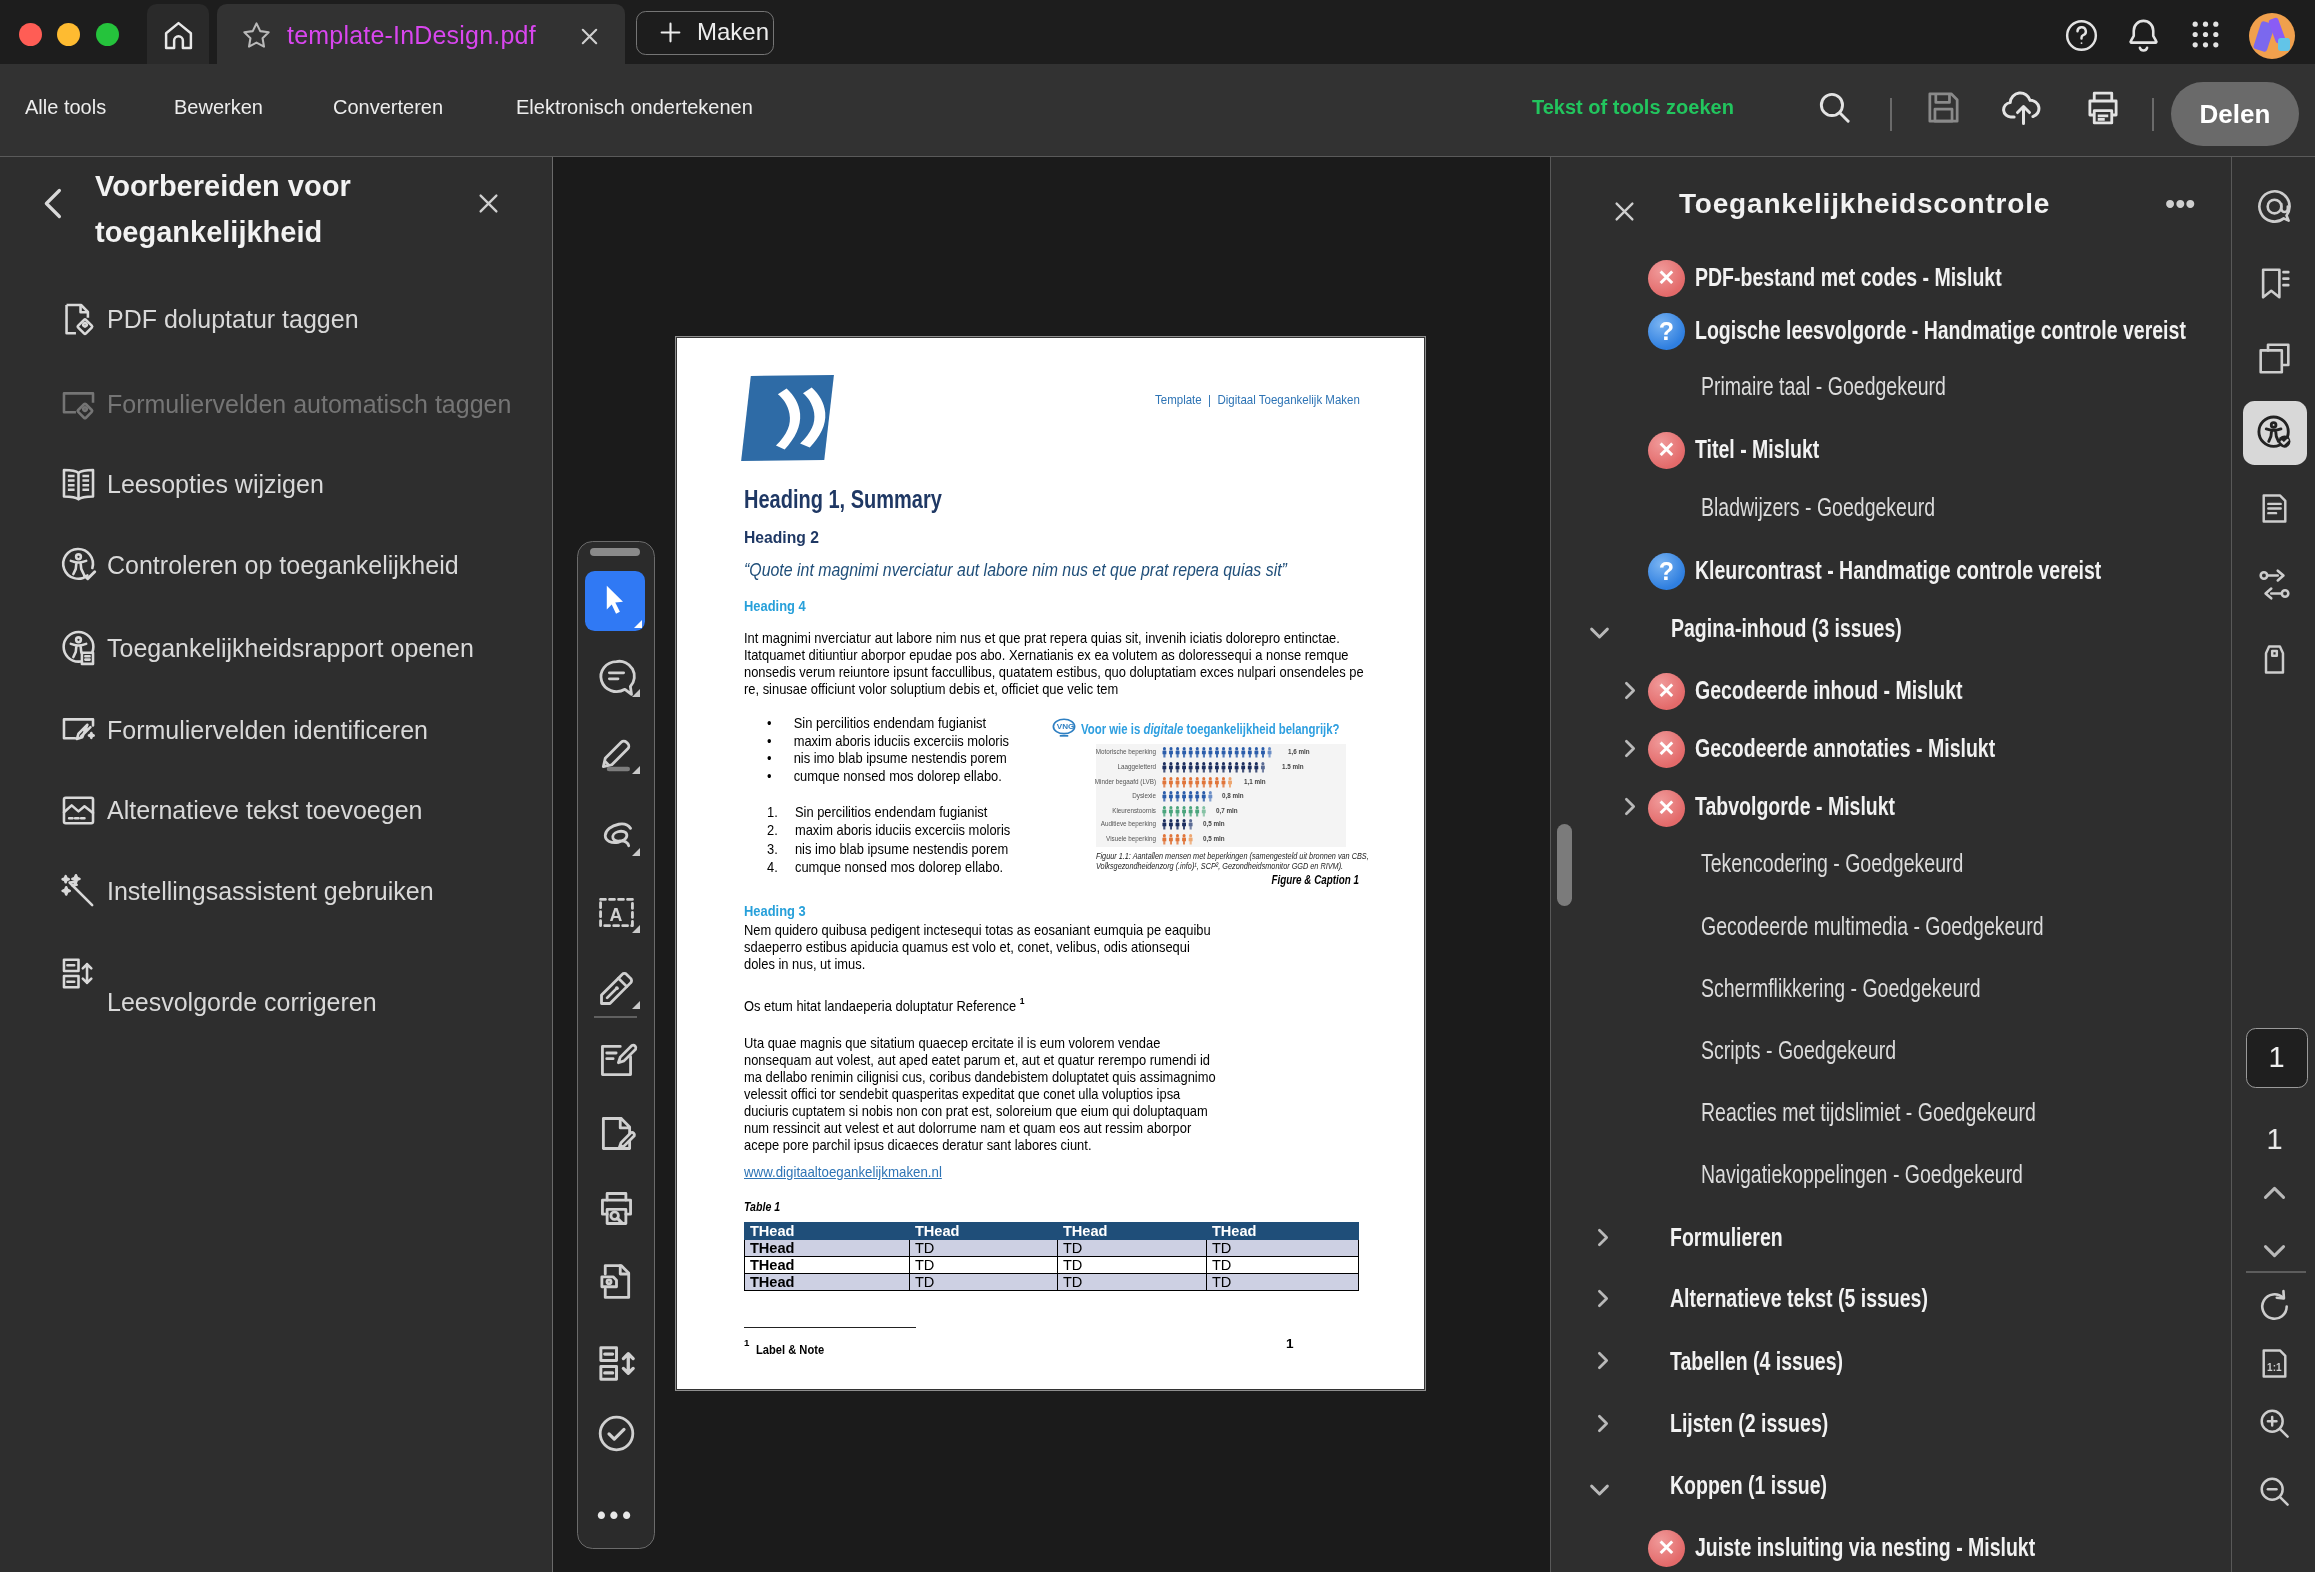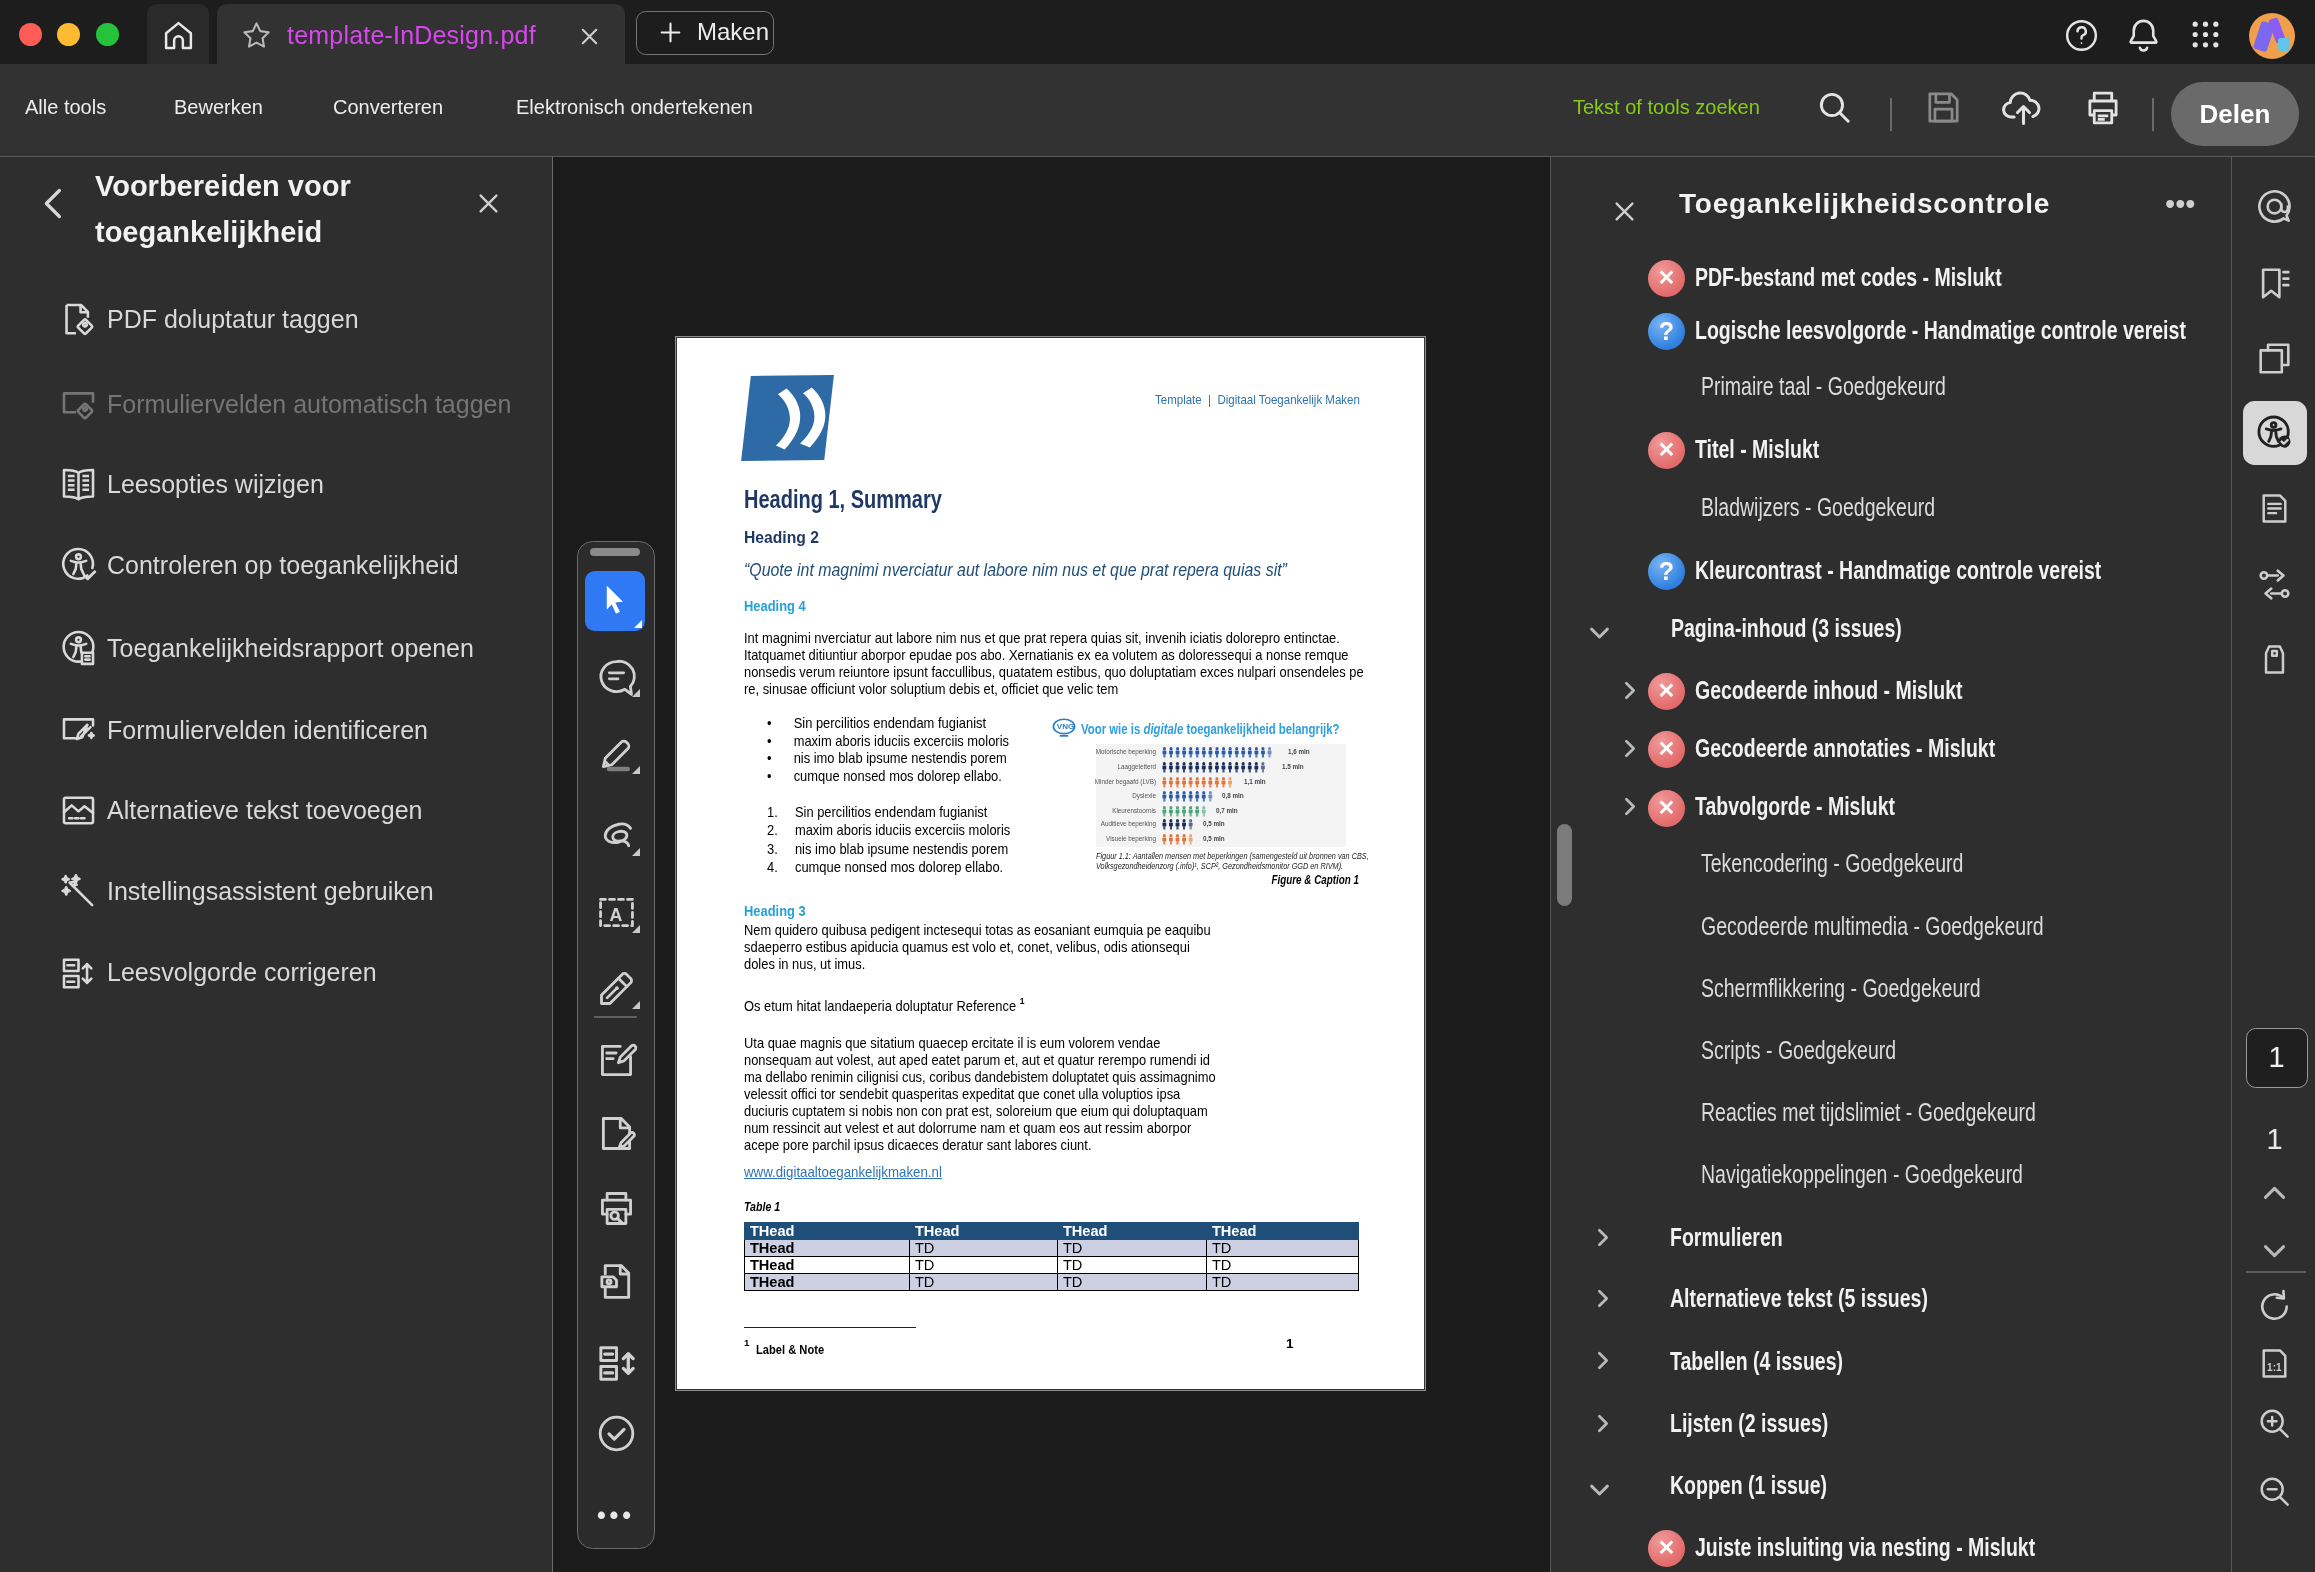--- a/index.html
+++ b/index.html
@@ -100,21 +100,21 @@
       <div class="abs" style="left:23px;top:5.8px;width:9.7px;height:25px;background:#8a5cf5;transform:rotate(-20deg);border-radius:2.9px;"></div>
       <div class="abs" style="left:29px;top:25px;width:11.6px;height:13.6px;background:#62c4e8;border-radius:2.9px;"></div>
     </div>
   </div>
 
   <div id="toolbar">
     <div class="menuitem" style="left:25px;">Alle tools</div>
     <div class="menuitem" style="left:174px;">Bewerken</div>
     <div class="menuitem" style="left:333px;">Converteren</div>
     <div class="menuitem" style="left:516px;">Elektronisch ondertekenen</div>
-    <div class="menuitem" style="left:1573px; color:#84cc16;">Tekst of tools zoeken</div>
+    <div class="menuitem" style="left:1532px; color:#22c55e;font-weight:bold;">Tekst of tools zoeken</div>
     <svg class="abs" style="left:1814px;top:23px;" width="41" height="41" viewBox="0 0 24 24" fill="none" stroke="#e3e3e3" stroke-width="1.7" stroke-linecap="round">
         <circle cx="10.5" cy="10.5" r="6.2"></circle>
         <path d="M15.2 15.2 L20 20"></path>
       </svg>
     <div class="abs" style="left:1890px;top:34px;width:1.9px;height:33px;background:#6a6a6a;"></div>
     <svg class="abs" style="left:1923px;top:23px;" width="41" height="41" viewBox="0 0 24 24" fill="none" stroke="#8a8a8a" stroke-width="1.6" stroke-linejoin="round">
         <path d="M4 4 H16.5 L20 7.5 V20 H4 Z"></path>
         <path d="M7.5 4 V9 H15.5 V4"></path>
         <rect x="7" y="13" width="10" height="7"></rect>
       </svg>
@@ -207,21 +207,21 @@
         <path d="M10.5 2.5 l0.6 1.5 1.5 0.6 -1.5 0.6 -0.6 1.5 -0.6 -1.5 -1.5 -0.6 1.5 -0.6 Z" fill="#d9d9d9"></path>
         <path d="M4.8 9.5 l0.6 1.5 1.5 0.6 -1.5 0.6 -0.6 1.5 -0.6 -1.5 -1.5 -0.6 1.5 -0.6 Z" fill="#d9d9d9"></path>
       </svg>
     <div class="lp-item" style="left:107px;top:726px;">Instellingsassistent gebruiken</div>
 
     <svg class="abs" style="left:58px;top:802px;" width="41" height="41" viewBox="0 0 24 24" fill="none" stroke="#d9d9d9" stroke-width="1.5" stroke-linejoin="round" stroke-linecap="round">
         <path d="M12 4 H3.5 V10.5 H12 Z M12 13.5 H3.5 V20 H12 Z"></path>
         <path d="M5.5 7.2 h4 M5.5 16.8 h4"></path>
         <path d="M14.5 9 L17 6.5 L19.5 9 M17 6.5 V12.5 M14.5 15 L17 17.5 L19.5 15 M17 17.5 V11.5"></path>
       </svg>
-    <div class="lp-item" style="left:107px;top:807px;">Leesvolgorde corrigeren</div>
+    <div class="lp-item" style="left:107px;top:837px;">Leesvolgorde corrigeren</div>
   </div>
 
   <div id="docarea"></div>
 
   <div class="abs" id="floattools" style="left:577px;top:541px;width:78px;height:1008px;background:#2b2b2b;border:1.9px solid #6b6b6b;border-radius:15.5px;">
     <div class="abs" style="left:11.6px;top:5.8px;width:50px;height:8.7px;background:#8a8a8a;border-radius:4.9px;"></div>
     <div class="abs" style="left:6.8px;top:29px;width:60px;height:60px;background:#3079f4;border-radius:9.7px;">
       <svg class="abs" style="left:11.6px;top:9.7px;" width="37" height="37" viewBox="0 0 24 24">
           <path d="M7 3 L17.5 13.5 L12.5 14 L15.5 20 L13 21.2 L10.2 15.2 L7 18.5 Z" fill="#fff"></path>
         </svg>

